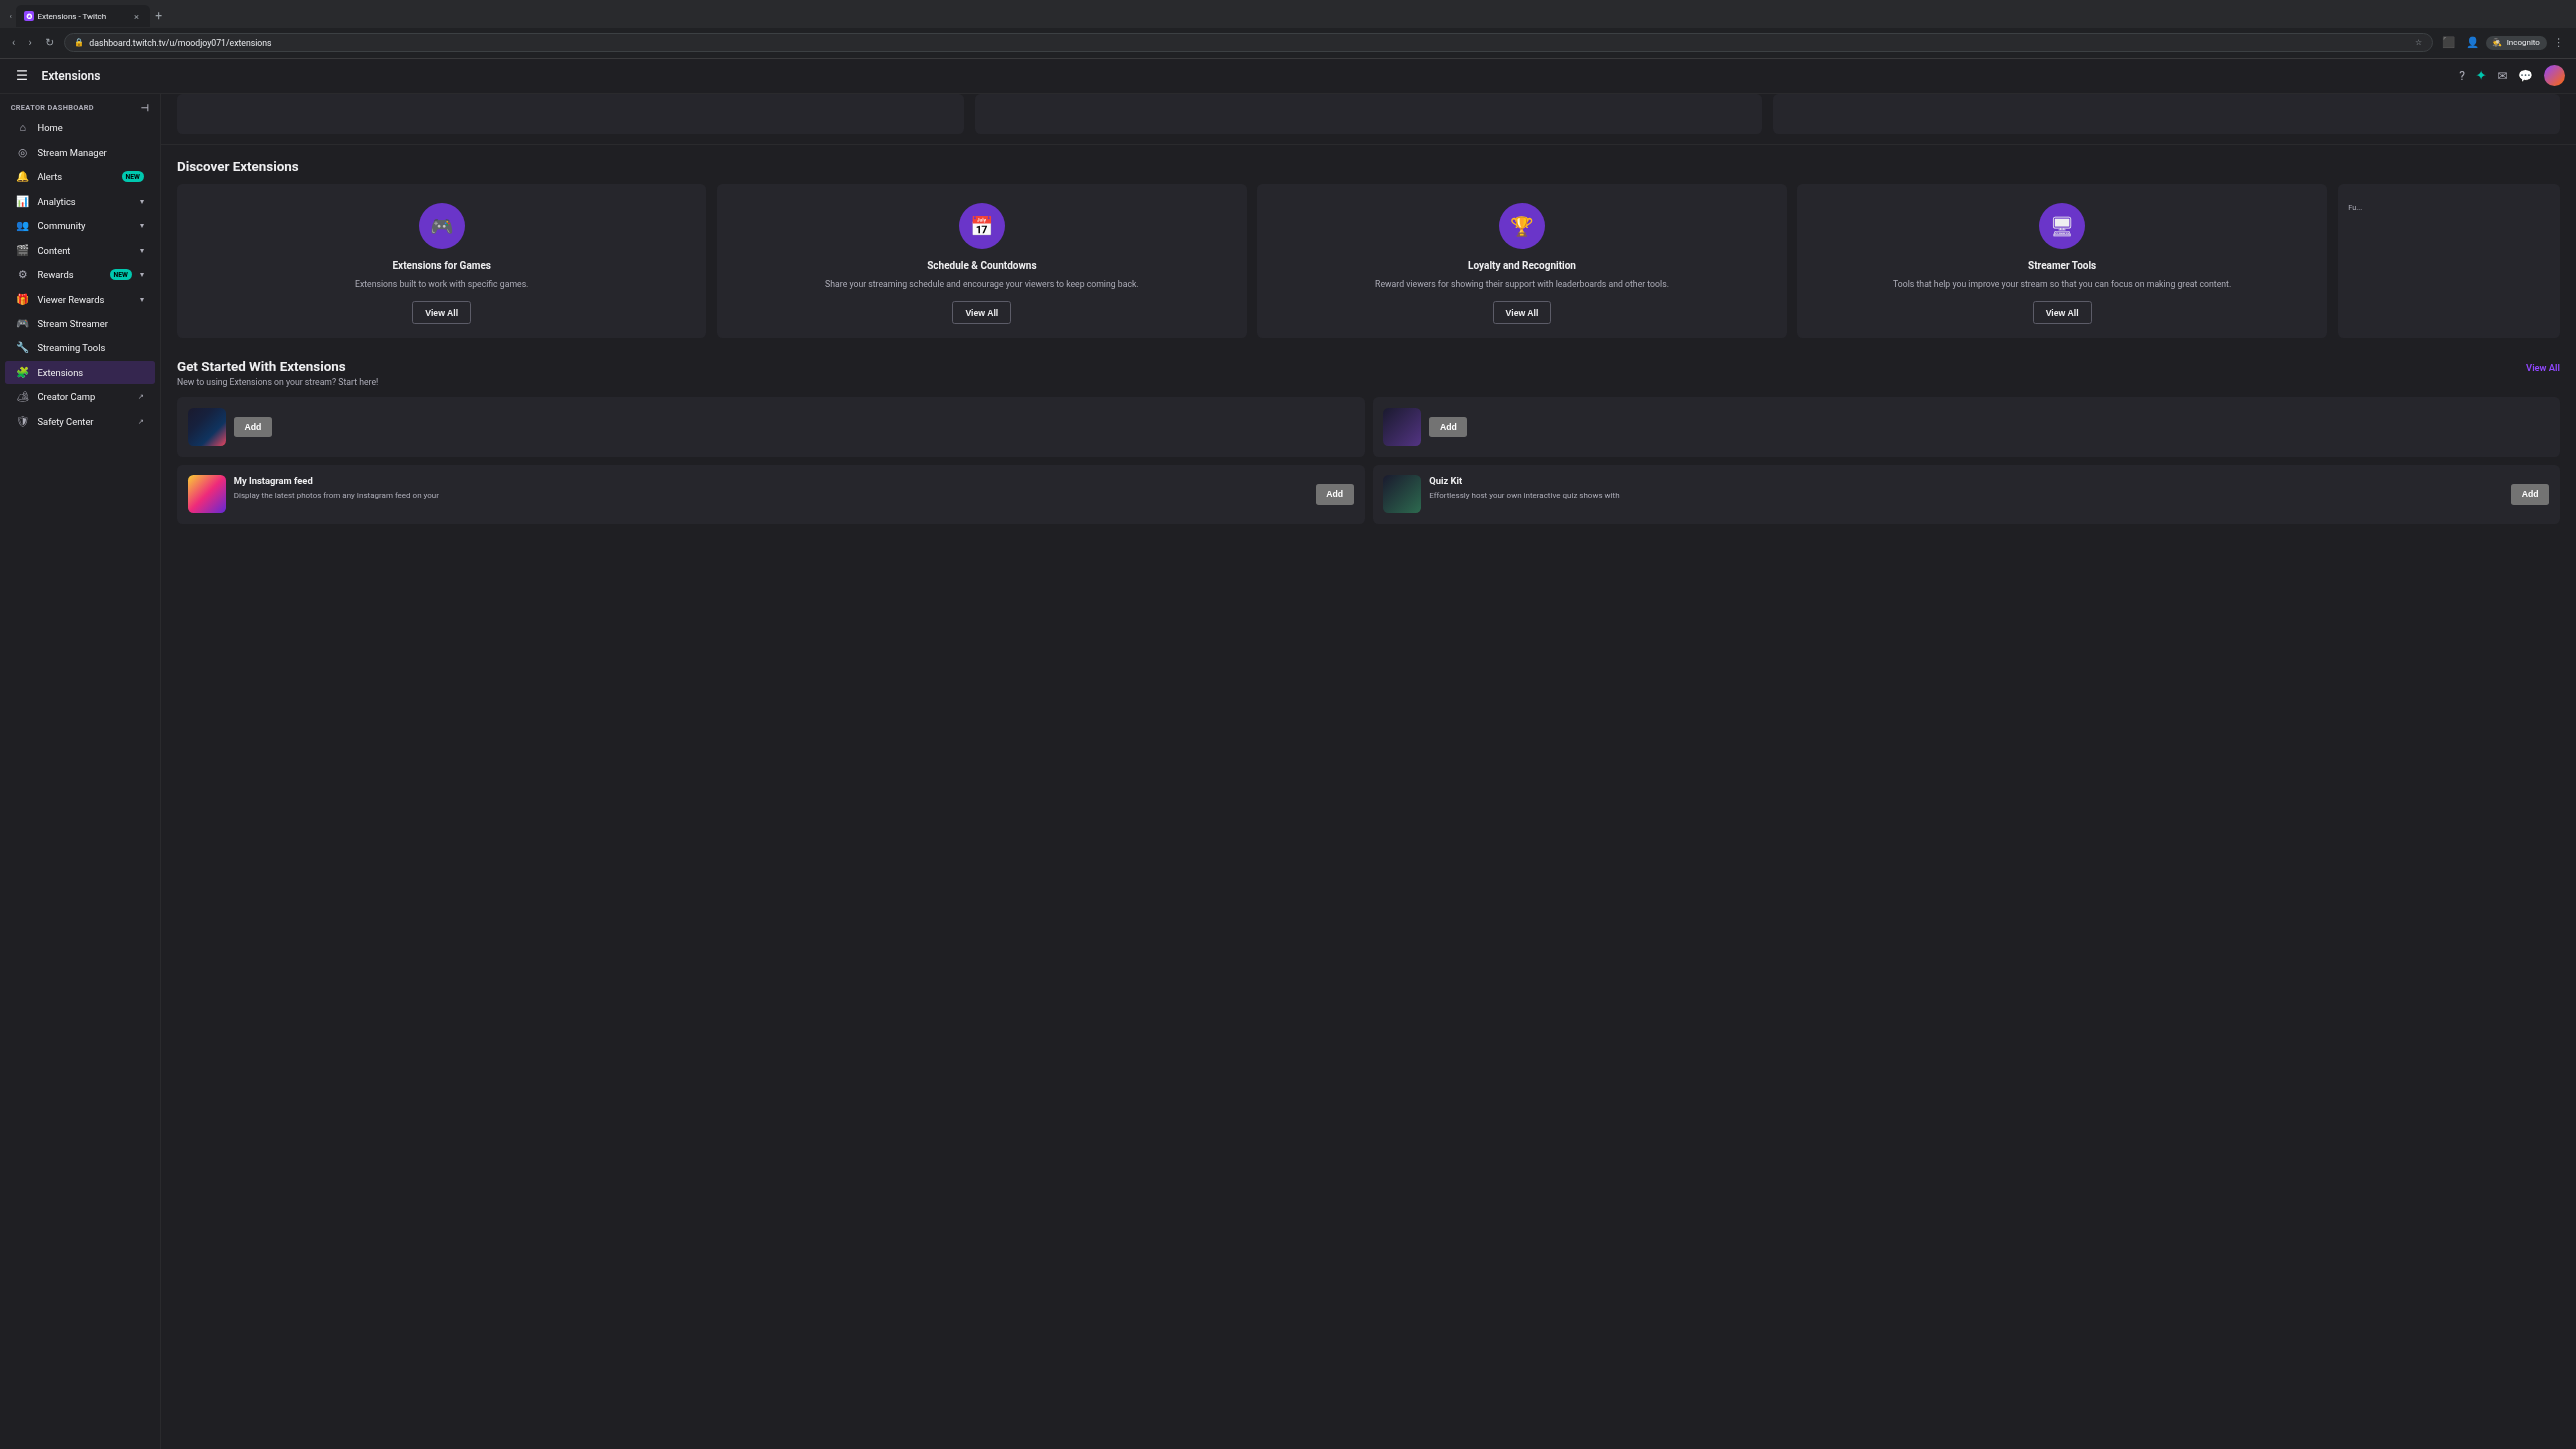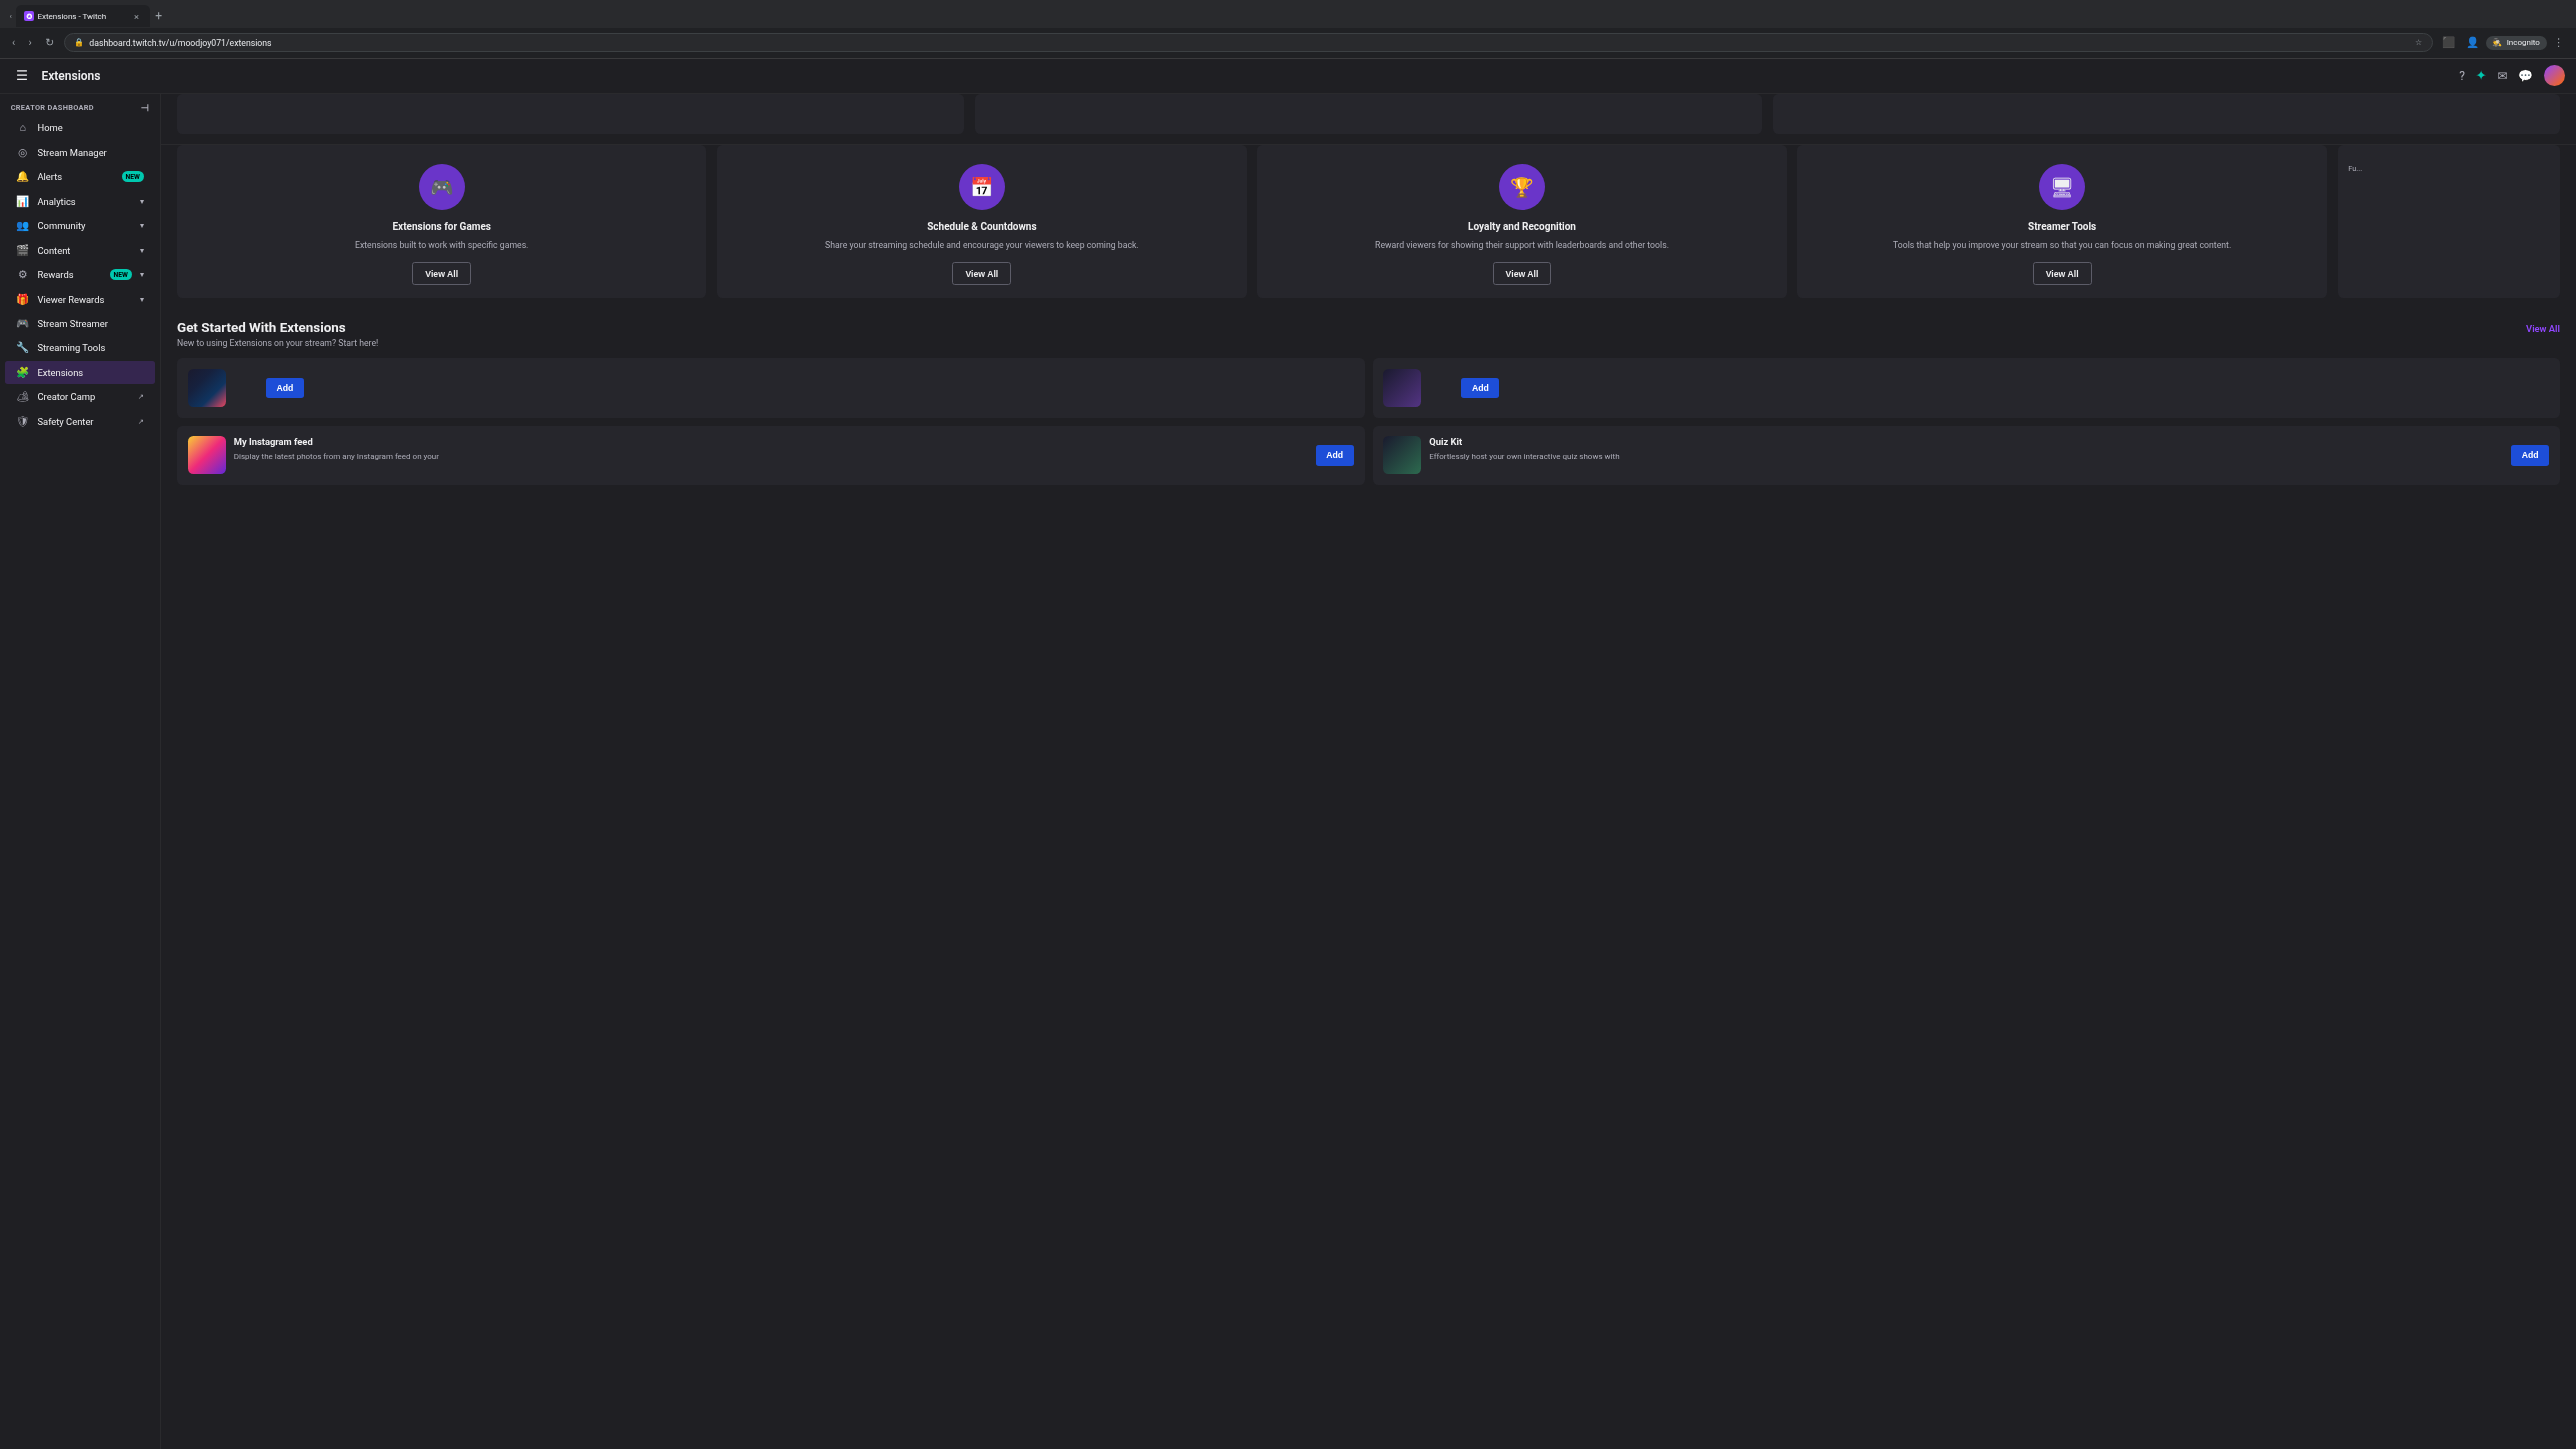--- a/index.html
+++ b/index.html
@@ -416,31 +416,30 @@
       font-weight: 700;
       color: #efeff1;
       margin-bottom: 4px;
     }
     .ext-desc {
       font-size: 8px;
       color: #adadb8;
       line-height: 1.4;
     }
     .add-btn {
-      background: #1d4ed8;
+      background: #737373;
       color: white;
       border: none;
       padding: 5.4px 10.7px;
       border-radius: 2.7px;
       cursor: pointer;
       font-size: 8.7px;
       font-weight: 600;
       flex-shrink: 0;
       align-self: center;
-      margin-left: 32px;
     }
 
     
     ::-webkit-scrollbar { width: 4px; }
     ::-webkit-scrollbar-track { background: transparent; }
     ::-webkit-scrollbar-thumb { background: #3a3a3c; border-radius: 2px; }
   </style>
 </head>
 <body>
 
@@ -565,20 +564,21 @@
     </div>
 
     <div class="content">
 
       <div class="top-cards">
         <div class="top-card"></div>
         <div class="top-card"></div>
         <div class="top-card"></div>
       </div>
 
+      <div class="section-title">Discover Extensions</div>
       <div class="cards-row">
         <div class="ext-card">
           <div class="ext-card-icon">🎮</div>
           <div class="ext-card-title">Extensions for Games</div>
           <div class="ext-card-desc">Extensions built to work with specific games.</div>
           <button class="view-all-btn">View All</button>
         </div>
         <div class="ext-card">
           <div class="ext-card-icon">📅</div>
           <div class="ext-card-title">Schedule &amp; Countdowns</div>

